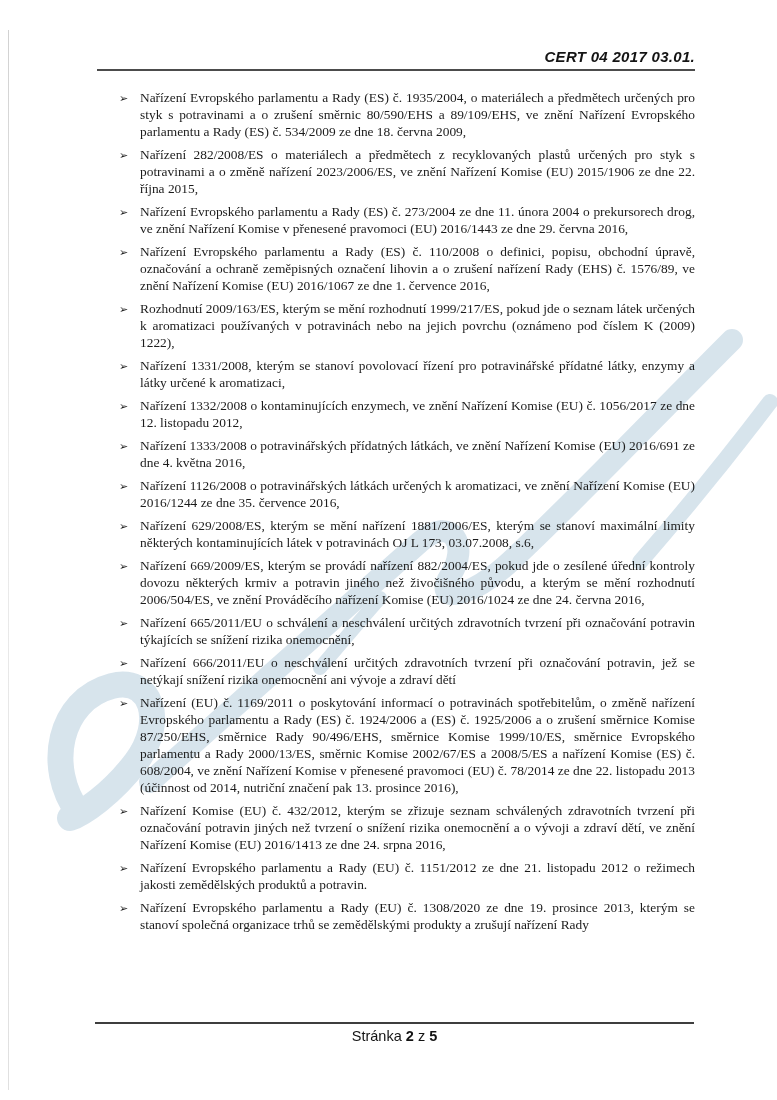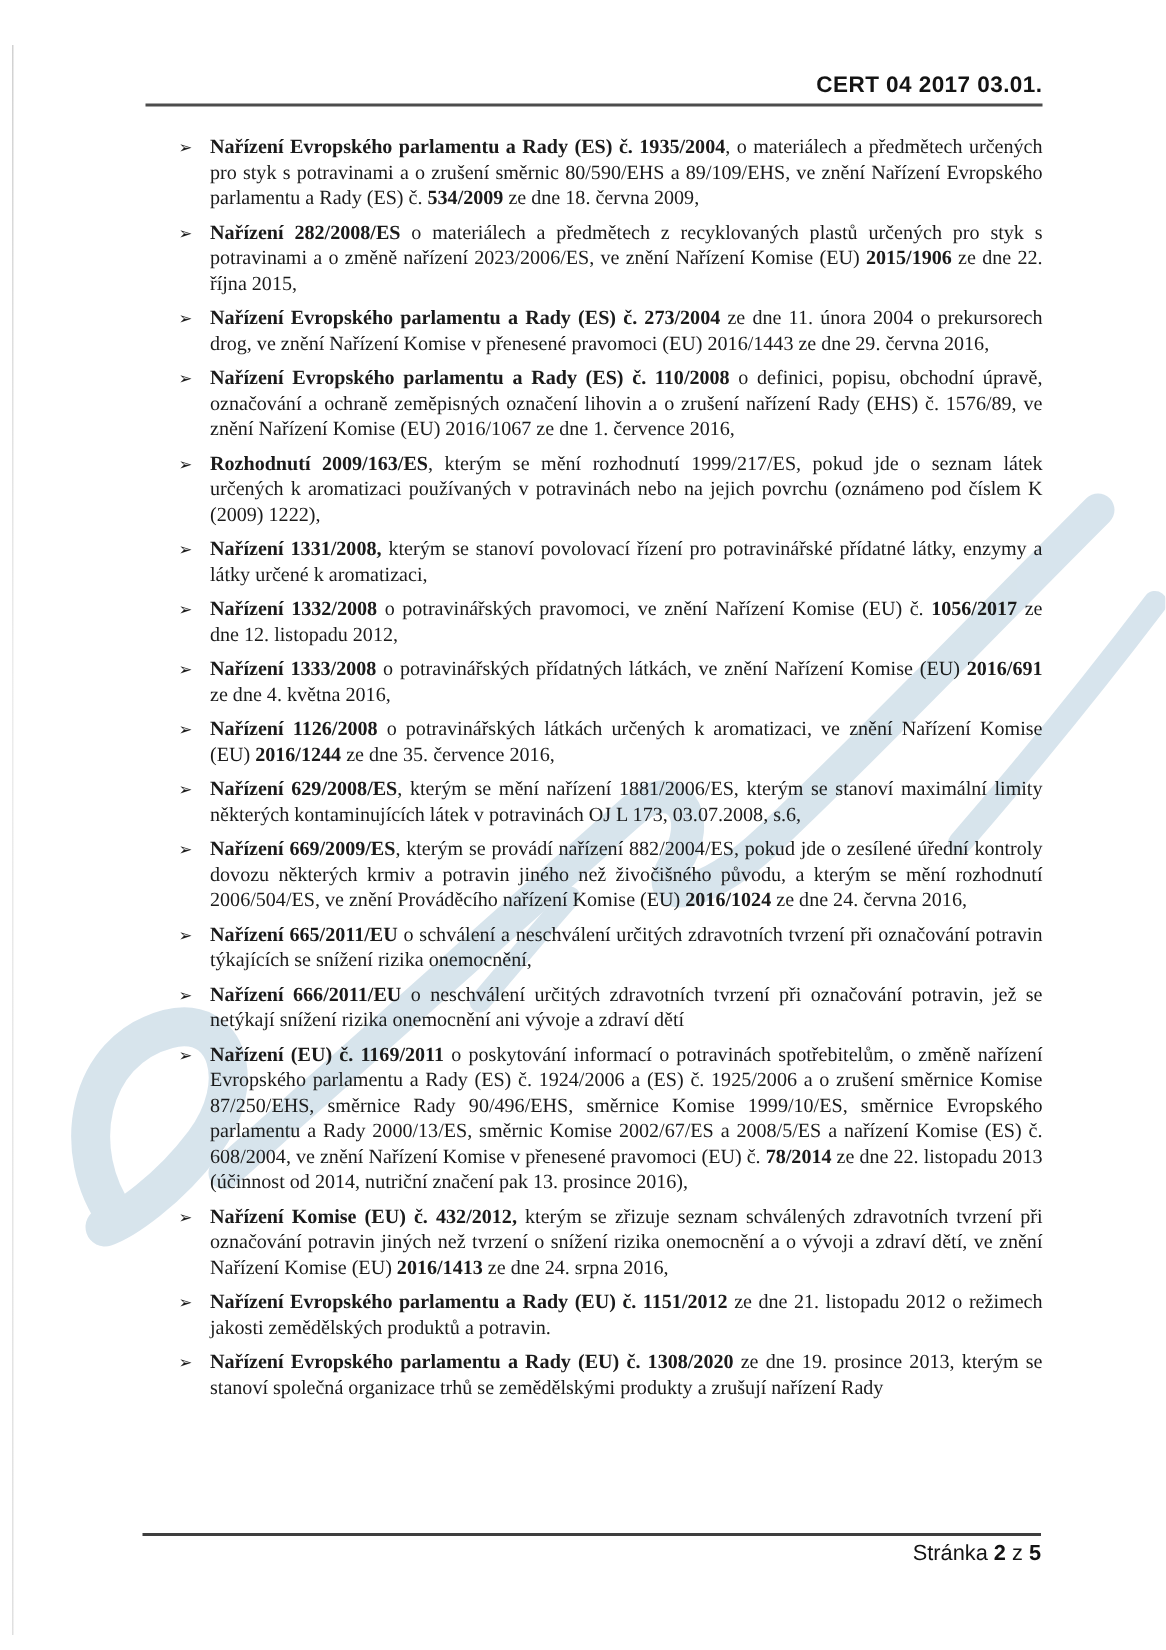--- a/index.html
+++ b/index.html
@@ -15,21 +15,21 @@
     position:absolute; left:8px; top:30px; width:1px; height:1060px;
     background:linear-gradient(#b9b9b9, #e2e2e2 40%, #cfcfcf);
     opacity:.65;
   }
   .watermark {
     position:absolute; left:0; top:0; z-index:0; pointer-events:none;
   }
   .header-text {
     position:absolute; top:48px; right:82px; z-index:2;
     font-family:"Liberation Sans", sans-serif;
-    font-weight:bold;
+    font-style:italic; font-weight:bold;
     font-size:15px; letter-spacing:.3px; color:#141414;
   }
   .header-rule {
     position:absolute; top:69px; left:97px; width:598px; height:0;
     border-top:2px solid #4c4c4c; z-index:2;
   }
   .content {
     position:absolute; top:89px; left:119px; width:576px; z-index:1;
   }
   .item {
@@ -39,28 +39,28 @@
     font-size:13.4px;
     line-height:17px;
     margin-bottom:6px;
     color:#1b1b1b;
   }
   .bullet {
     position:absolute; left:0; top:1px;
     font-family:"DejaVu Sans", sans-serif;
     font-size:11px; color:#1b1b1b;
   }
-  .b { font-weight:bold; }
+  .b { font-weight:normal; }
   .footer-rule {
     position:absolute; top:1022px; left:95px; width:599px; height:0;
     border-top:2px solid #3e3e3e; z-index:2;
   }
   .footer-text {
     position:absolute; top:1028px; left:95px; width:599px; z-index:2;
-    text-align:right;
+    text-align:center;
     font-family:"Liberation Sans", sans-serif;
     font-size:14.5px; color:#141414;
   }
   .footer-text .b { font-weight:bold; }
 </style>
 </head>
 <body>
 
 <div class="scan-edge"></div>
 
@@ -76,21 +76,21 @@
 <div class="header-text">CERT  04 2017 03.01.</div>
 <div class="header-rule"></div>
 
 <div class="content">
     <div class="item"><span class="bullet">➢</span><span><span class="b">Nařízení Evropského parlamentu a Rady (ES) č. 1935/2004</span><span>, o materiálech a předmětech určených pro styk s potravinami a o zrušení směrnic 80/590/EHS a 89/109/EHS, ve znění Nařízení Evropského parlamentu a Rady (ES) č. </span><span class="b">534/2009</span><span> ze dne 18. června 2009,</span></span></div>
     <div class="item"><span class="bullet">➢</span><span><span class="b">Nařízení 282/2008/ES</span><span> o materiálech a předmětech z recyklovaných plastů určených pro styk s potravinami a o změně nařízení 2023/2006/ES, ve znění Nařízení Komise (EU) </span><span class="b">2015/1906</span><span> ze dne 22. října 2015,</span></span></div>
     <div class="item"><span class="bullet">➢</span><span><span class="b">Nařízení Evropského parlamentu a Rady (ES) č. 273/2004</span><span> ze dne 11. února 2004 o prekursorech drog, ve znění Nařízení Komise v přenesené pravomoci (EU) 2016/1443 ze dne 29. června 2016,</span></span></div>
     <div class="item"><span class="bullet">➢</span><span><span class="b">Nařízení Evropského parlamentu a Rady (ES) č. 110/2008</span><span> o definici, popisu, obchodní úpravě, označování a ochraně zeměpisných označení lihovin a o zrušení nařízení Rady (EHS) č. 1576/89, ve znění Nařízení Komise (EU) 2016/1067 ze dne 1. července 2016,</span></span></div>
     <div class="item"><span class="bullet">➢</span><span><span class="b">Rozhodnutí 2009/163/ES</span><span>, kterým se mění rozhodnutí 1999/217/ES, pokud jde o seznam látek určených k aromatizaci používaných v potravinách nebo na jejich povrchu (oznámeno pod číslem K (2009) 1222),</span></span></div>
     <div class="item"><span class="bullet">➢</span><span><span class="b">Nařízení 1331/2008,</span><span> kterým se stanoví povolovací řízení pro potravinářské přídatné látky, enzymy a látky určené k aromatizaci,</span></span></div>
-    <div class="item"><span class="bullet">➢</span><span><span class="b">Nařízení 1332/2008</span><span> o potravinářských pravomoci, ve znění Nařízení Komise (EU) č. </span><span class="b">1056/2017</span><span> ze dne 12. listopadu 2012,</span></span></div>
+    <div class="item"><span class="bullet">➢</span><span><span class="b">Nařízení 1332/2008</span><span> o kontaminujících enzymech, ve znění Nařízení Komise (EU) č. </span><span class="b">1056/2017</span><span> ze dne 12. listopadu 2012,</span></span></div>
     <div class="item"><span class="bullet">➢</span><span><span class="b">Nařízení 1333/2008</span><span> o potravinářských přídatných látkách, ve znění Nařízení Komise (EU) </span><span class="b">2016/691</span><span> ze dne 4. května 2016,</span></span></div>
     <div class="item"><span class="bullet">➢</span><span><span class="b">Nařízení 1126/2008</span><span> o potravinářských látkách určených k aromatizaci, ve znění Nařízení Komise (EU) </span><span class="b">2016/1244</span><span> ze dne 35. července 2016,</span></span></div>
     <div class="item"><span class="bullet">➢</span><span><span class="b">Nařízení 629/2008/ES</span><span>, kterým se mění nařízení 1881/2006/ES, kterým se stanoví maximální limity některých kontaminujících látek v potravinách  OJ L 173, 03.07.2008, s.6,</span></span></div>
     <div class="item"><span class="bullet">➢</span><span><span class="b">Nařízení 669/2009/ES</span><span>, kterým se provádí nařízení  882/2004/ES, pokud jde o zesílené úřední kontroly dovozu některých krmiv a potravin jiného než živočišného původu, a kterým se mění rozhodnutí 2006/504/ES, ve znění Prováděcího nařízení Komise (EU) </span><span class="b">2016/1024</span><span> ze dne 24. června 2016,</span></span></div>
     <div class="item"><span class="bullet">➢</span><span><span class="b">Nařízení 665/2011/EU</span><span> o schválení a neschválení určitých zdravotních tvrzení při označování potravin týkajících se snížení rizika onemocnění,</span></span></div>
     <div class="item"><span class="bullet">➢</span><span><span class="b">Nařízení 666/2011/EU</span><span> o neschválení určitých zdravotních tvrzení při označování potravin, jež se netýkají snížení rizika onemocnění ani vývoje a zdraví dětí</span></span></div>
     <div class="item"><span class="bullet">➢</span><span><span class="b">Nařízení (EU) č. 1169/2011</span><span>  o poskytování informací o potravinách spotřebitelům, o změně nařízení Evropského parlamentu a Rady (ES) č. 1924/2006 a (ES) č. 1925/2006 a o zrušení směrnice Komise 87/250/EHS, směrnice Rady 90/496/EHS, směrnice Komise 1999/10/ES, směrnice Evropského parlamentu a Rady 2000/13/ES, směrnic Komise 2002/67/ES a 2008/5/ES a nařízení Komise (ES) č. 608/2004, ve znění Nařízení Komise v přenesené pravomoci (EU) č. </span><span class="b">78/2014</span><span> ze dne 22. listopadu 2013 (účinnost od 2014, nutriční značení pak 13. prosince 2016),</span></span></div>
     <div class="item"><span class="bullet">➢</span><span><span class="b">Nařízení Komise (EU) č. 432/2012,</span><span> kterým se zřizuje seznam schválených zdravotních tvrzení při označování potravin jiných než tvrzení o snížení rizika onemocnění a o vývoji a zdraví dětí, ve znění Nařízení Komise (EU) </span><span class="b">2016/1413</span><span> ze dne 24. srpna 2016,</span></span></div>
     <div class="item"><span class="bullet">➢</span><span><span class="b">Nařízení Evropského parlamentu a Rady (EU) č. 1151/2012</span><span> ze dne 21. listopadu 2012 o režimech jakosti zemědělských produktů a potravin.</span></span></div>
     <div class="item"><span class="bullet">➢</span><span><span class="b">Nařízení Evropského parlamentu a Rady (EU) č. 1308/2020</span><span> ze dne 19. prosince 2013, kterým se stanoví společná organizace trhů se zemědělskými produkty a zrušují nařízení Rady</span></span></div>

